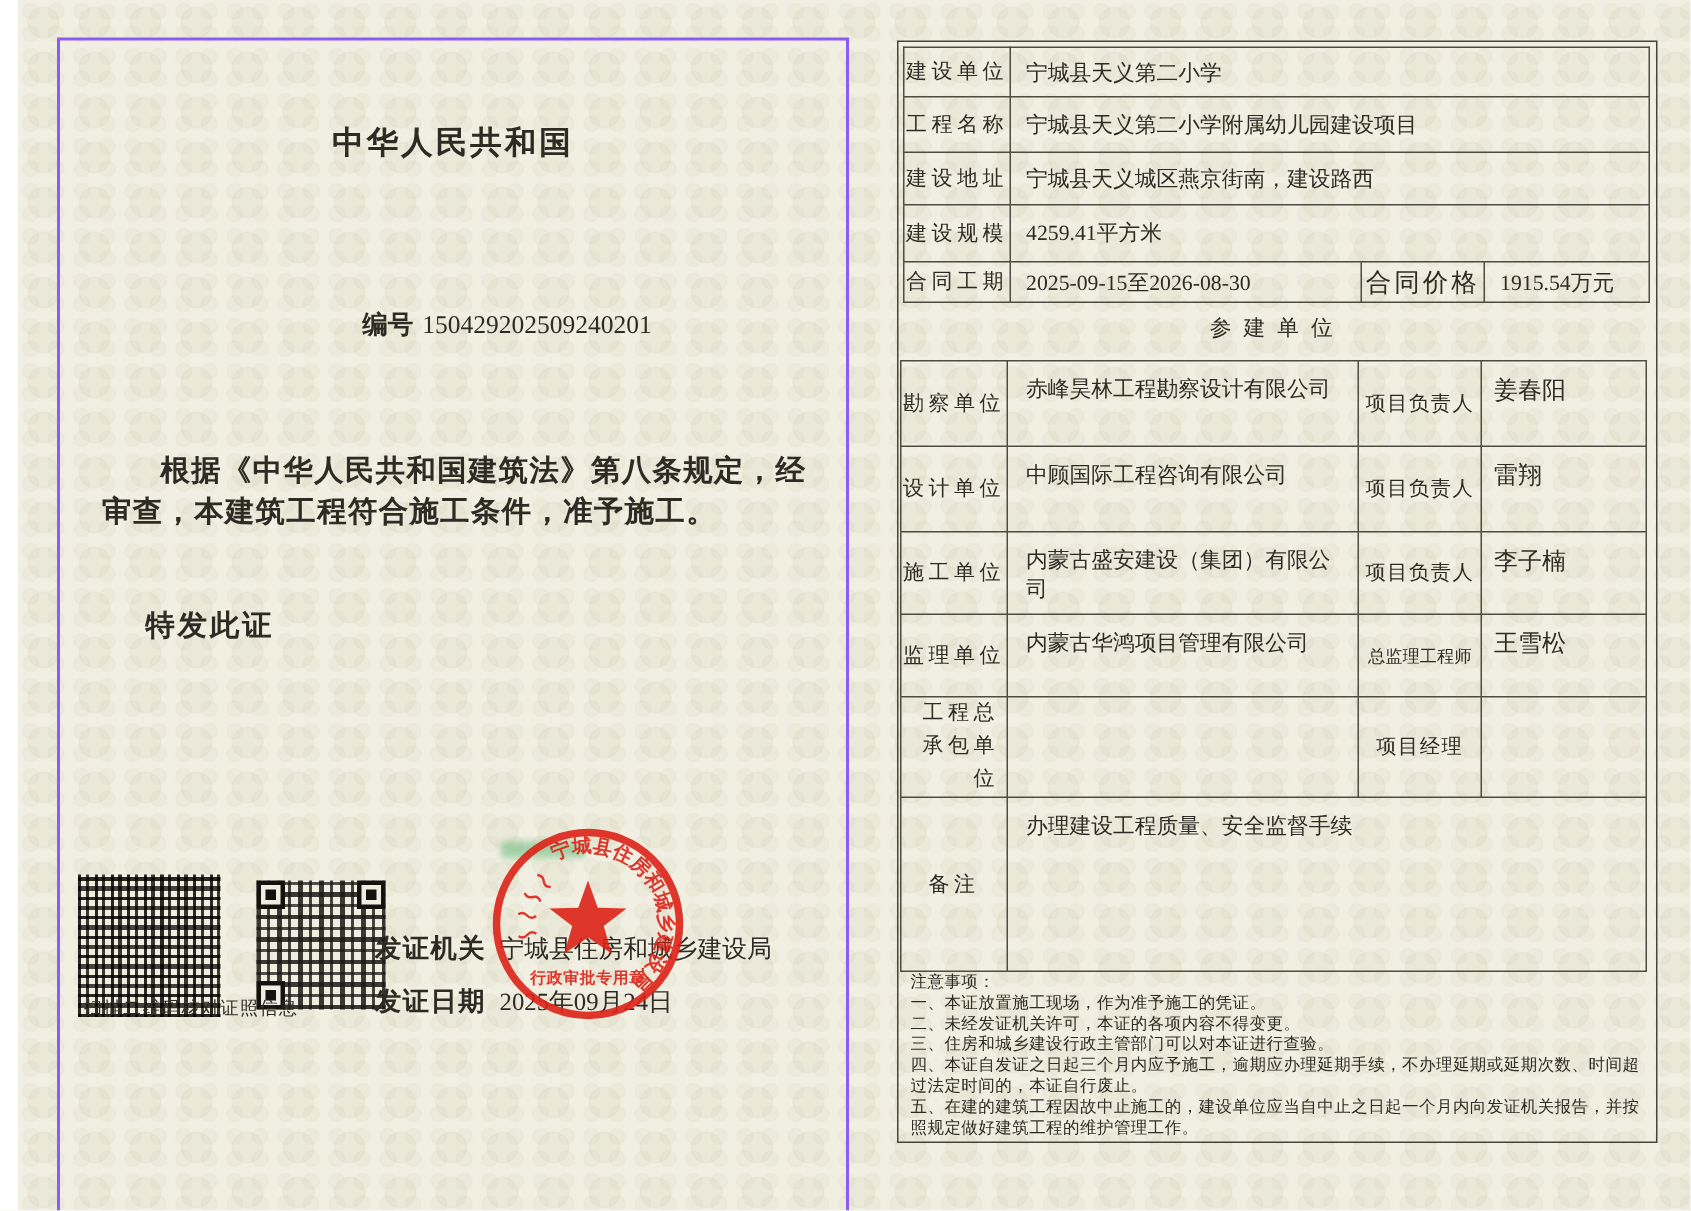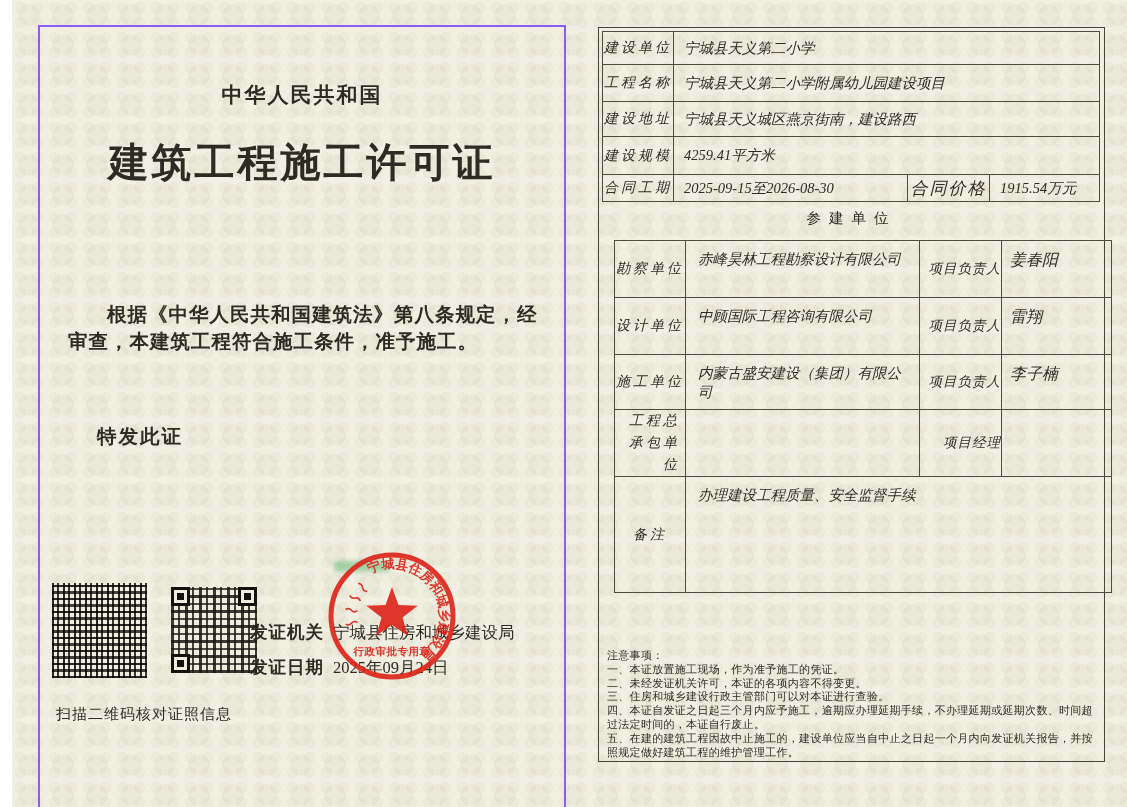--- a/index.html
+++ b/index.html
@@ -14,72 +14,74 @@
     background-size: 34px 30px, 17px 15px;
   }
 
   
   .left-frame { position:absolute; left:38px; top:25px; width:528px; height:788px; border:2px solid #8b5cf6; }
   .country { position:absolute; top:54px; left:0; width:100%; text-align:center; font-size:21px; font-weight:bold; letter-spacing:2px; }
   .cert-title { position:absolute; top:108px; left:0; width:100%; text-align:center; font-size:40px; font-weight:bold; letter-spacing:3px; }
   .number-line { position:absolute; top:178px; left:0; width:100%; text-align:center; transform:translateX(36px); font-size:17px; }
   .number-line .lbl { font-weight:bold; margin-right:6px; }
   .body-par { position:absolute; top:274px; left:28px; width:478px; font-size:19.5px; font-weight:bold; line-height:27px; letter-spacing:1px; text-indent:2em; }
-  .issue-statement { position:absolute; top:376px; left:57px; font-size:19.5px; font-weight:bold; letter-spacing:2px;margin-top:20px; }
+  .issue-statement { position:absolute; top:376px; left:57px; font-size:19.5px; font-weight:bold; letter-spacing:2px; }
 
   .qr1 { position:absolute; left:12px; top:556px; width:95px; height:95px;
     background-color:#efede0;
     background-image:
       repeating-linear-gradient(90deg, rgba(26,24,20,.92) 0 2px, transparent 2px 5px, rgba(26,24,20,.85) 5px 7px, transparent 7px 11px),
       repeating-linear-gradient(0deg, rgba(26,24,20,.92) 0 2px, transparent 2px 6px, rgba(26,24,20,.8) 6px 9px, transparent 9px 13px);
     background-blend-mode:multiply; }
   .qr2 { position:absolute; left:131px; top:560px; width:86px; height:86px;
     background-color:#efede0;
     background-image:
       repeating-linear-gradient(90deg, rgba(26,24,20,.85) 0 3px, transparent 3px 7px, rgba(26,24,20,.8) 7px 9px, transparent 9px 14px),
       repeating-linear-gradient(0deg, rgba(26,24,20,.85) 0 3px, transparent 3px 8px, rgba(26,24,20,.75) 8px 10px, transparent 10px 15px); }
   .finder { position:absolute; width:19px; height:19px; border:3px solid #14120e; background:#efede0; }
   .finder::after { content:""; position:absolute; inset:3px; background:#14120e; }
   .finder.tl { left:0; top:0; } .finder.tr { right:0; top:0; } .finder.bl { left:0; bottom:0; }
-  .qr-caption { position:absolute; left:16px; top:678px; font-size:15px; letter-spacing:1px; }
+  .qr-caption { position:absolute; left:16px; top:637px; font-size:12px; letter-spacing:1px; }
 
   .issuer-line { position:absolute; left:210px; top:593px; white-space:nowrap; }
   .date-line { position:absolute; left:210px; top:628px; white-space:nowrap; }
   .issuer-line .lbl, .date-line .lbl { font-size:17.5px; font-weight:bold; letter-spacing:1px; margin-right:9px; }
   .issuer-line .val, .date-line .val { font-size:16.5px; }
 
   .watermark-smudge { position:absolute; left:294px; top:534px; width:56px; height:11px;
     background:rgba(70,175,100,.45); filter:blur(2px); border-radius:2px; }
   .seal { position:absolute; left:282px; top:521px; width:140px; height:140px; opacity:.9; }
 
   
   .right-frame { position:absolute; left:598px; top:27px; width:507px; height:735px; border:1.5px solid #45453a; }
-  table.form { border-collapse:collapse; table-layout:fixed; position:absolute;font-style:italic; }
+  table.form { border-collapse:collapse; table-layout:fixed; position:absolute; }
   table.form td { border:1px solid #4c4c40; vertical-align:middle; overflow:hidden; }
   .info-table { left:3px; top:3px; width:497px; }
   .label-cell { text-align:center; font-size:14px; letter-spacing:3px; }
   .value-cell { font-size:14.5px; padding:2px 4px 2px 10px; text-align:left; }
-  .part-table { left:15px; top:212px; width:497px;border-radius:20px; }
+  .part-table { left:1px; top:212px; width:497px;border-radius:20px; }
   .part-table .company-cell { font-size:14.5px; padding:9px 6px 2px 12px; vertical-align:top; }
-  .part-table .role-cell { text-align:right; font-size:13.5px; letter-spacing:1px; }
+  .part-table .role-cell { text-align:center; font-size:13.5px; letter-spacing:1px; }
   .part-table .role-cell.small { font-size:11.5px; letter-spacing:0; }
   .part-table .person-cell { font-size:16px; padding:9px 4px 2px 8px; vertical-align:top; }
   .wrap-label { display:inline-block; width:60px; line-height:22px;text-align:right; }
   .participants-heading { position:absolute; top:181px; left:0; width:100%; text-align:center; font-size:14.5px; letter-spacing:8px;font-family:Liberation Mono, monospace; }
   .notes { position:absolute; left:8px; top:621px; width:490px; font-size:11px; line-height:13.8px; letter-spacing:.3px; }
 </style>
 </head>
 <body>
 
 <div class="screen">
   <div class="paper"></div>
 
   <div class="left-frame">
     <div class="country">中华人民共和国</div>
-    <div class="cert-title">建筑工程施工许可证</div>
+    <div class="number-line">
+      <span class="lbl">编号</span><span>150429202509240201</span>
+    </div>
     <div class="body-par">根据《中华人民共和国建筑法》第八条规定，经审查，本建筑工程符合施工条件，准予施工。</div>
     <div class="issue-statement">特发此证</div>
 
     <div class="qr1"></div>
     <div class="qr2">
       <div class="finder tl"></div>
       <div class="finder tr"></div>
       <div class="finder bl"></div>
     </div>
     <div class="qr-caption">扫描二维码核对证照信息</div>
@@ -168,20 +170,26 @@
         <td class="company-cell">中顾国际工程咨询有限公司</td>
         <td class="role-cell">项目负责人</td>
         <td class="person-cell">雷翔</td>
       </tr>
       <tr style="height:55px">
         <td class="label-cell">施工单位</td>
         <td class="company-cell">内蒙古盛安建设（集团）有限公司</td>
         <td class="role-cell">项目负责人</td>
         <td class="person-cell">李子楠</td>
       </tr>
+      <tr style="height:55px">
+        <td class="label-cell">监理单位</td>
+        <td class="company-cell">内蒙古华鸿项目管理有限公司</td>
+        <td class="role-cell small">总监理工程师</td>
+        <td class="person-cell">王雪松</td>
+      </tr>
       <tr style="height:57px">
         <td class="label-cell"><span class="wrap-label">工程总承包单位</span></td>
         <td class="company-cell"></td>
         <td class="role-cell">项目经理</td>
         <td class="person-cell"></td>
       </tr>
       <tr style="height:116px">
         <td class="label-cell">备注</td>
         <td class="company-cell" colspan="3">办理建设工程质量、安全监督手续</td>
       </tr>

